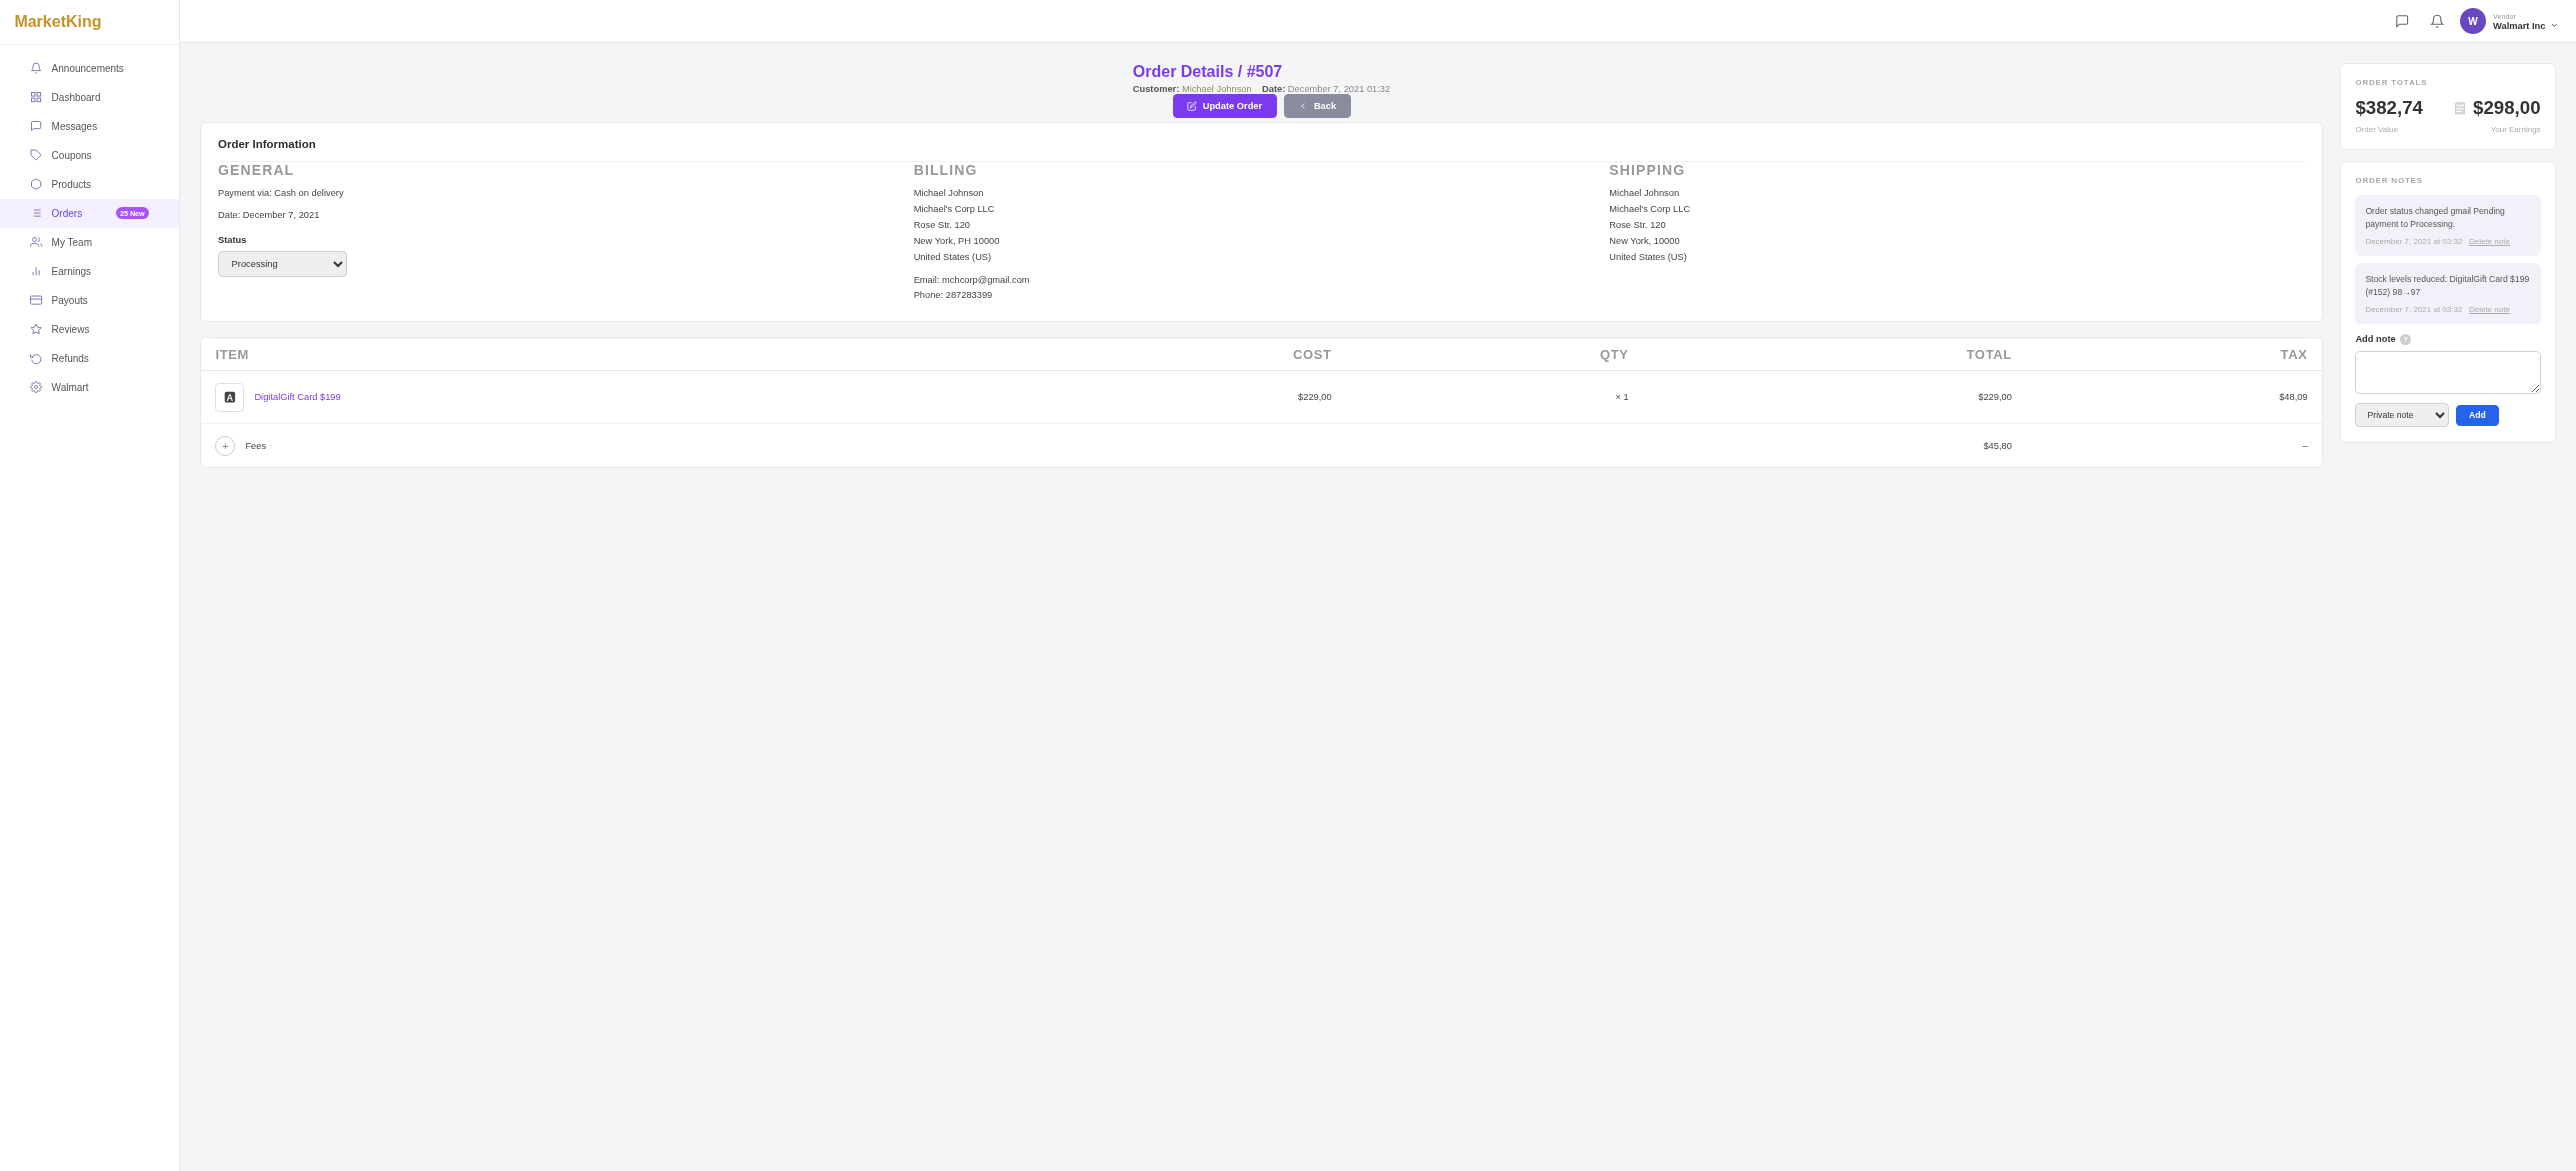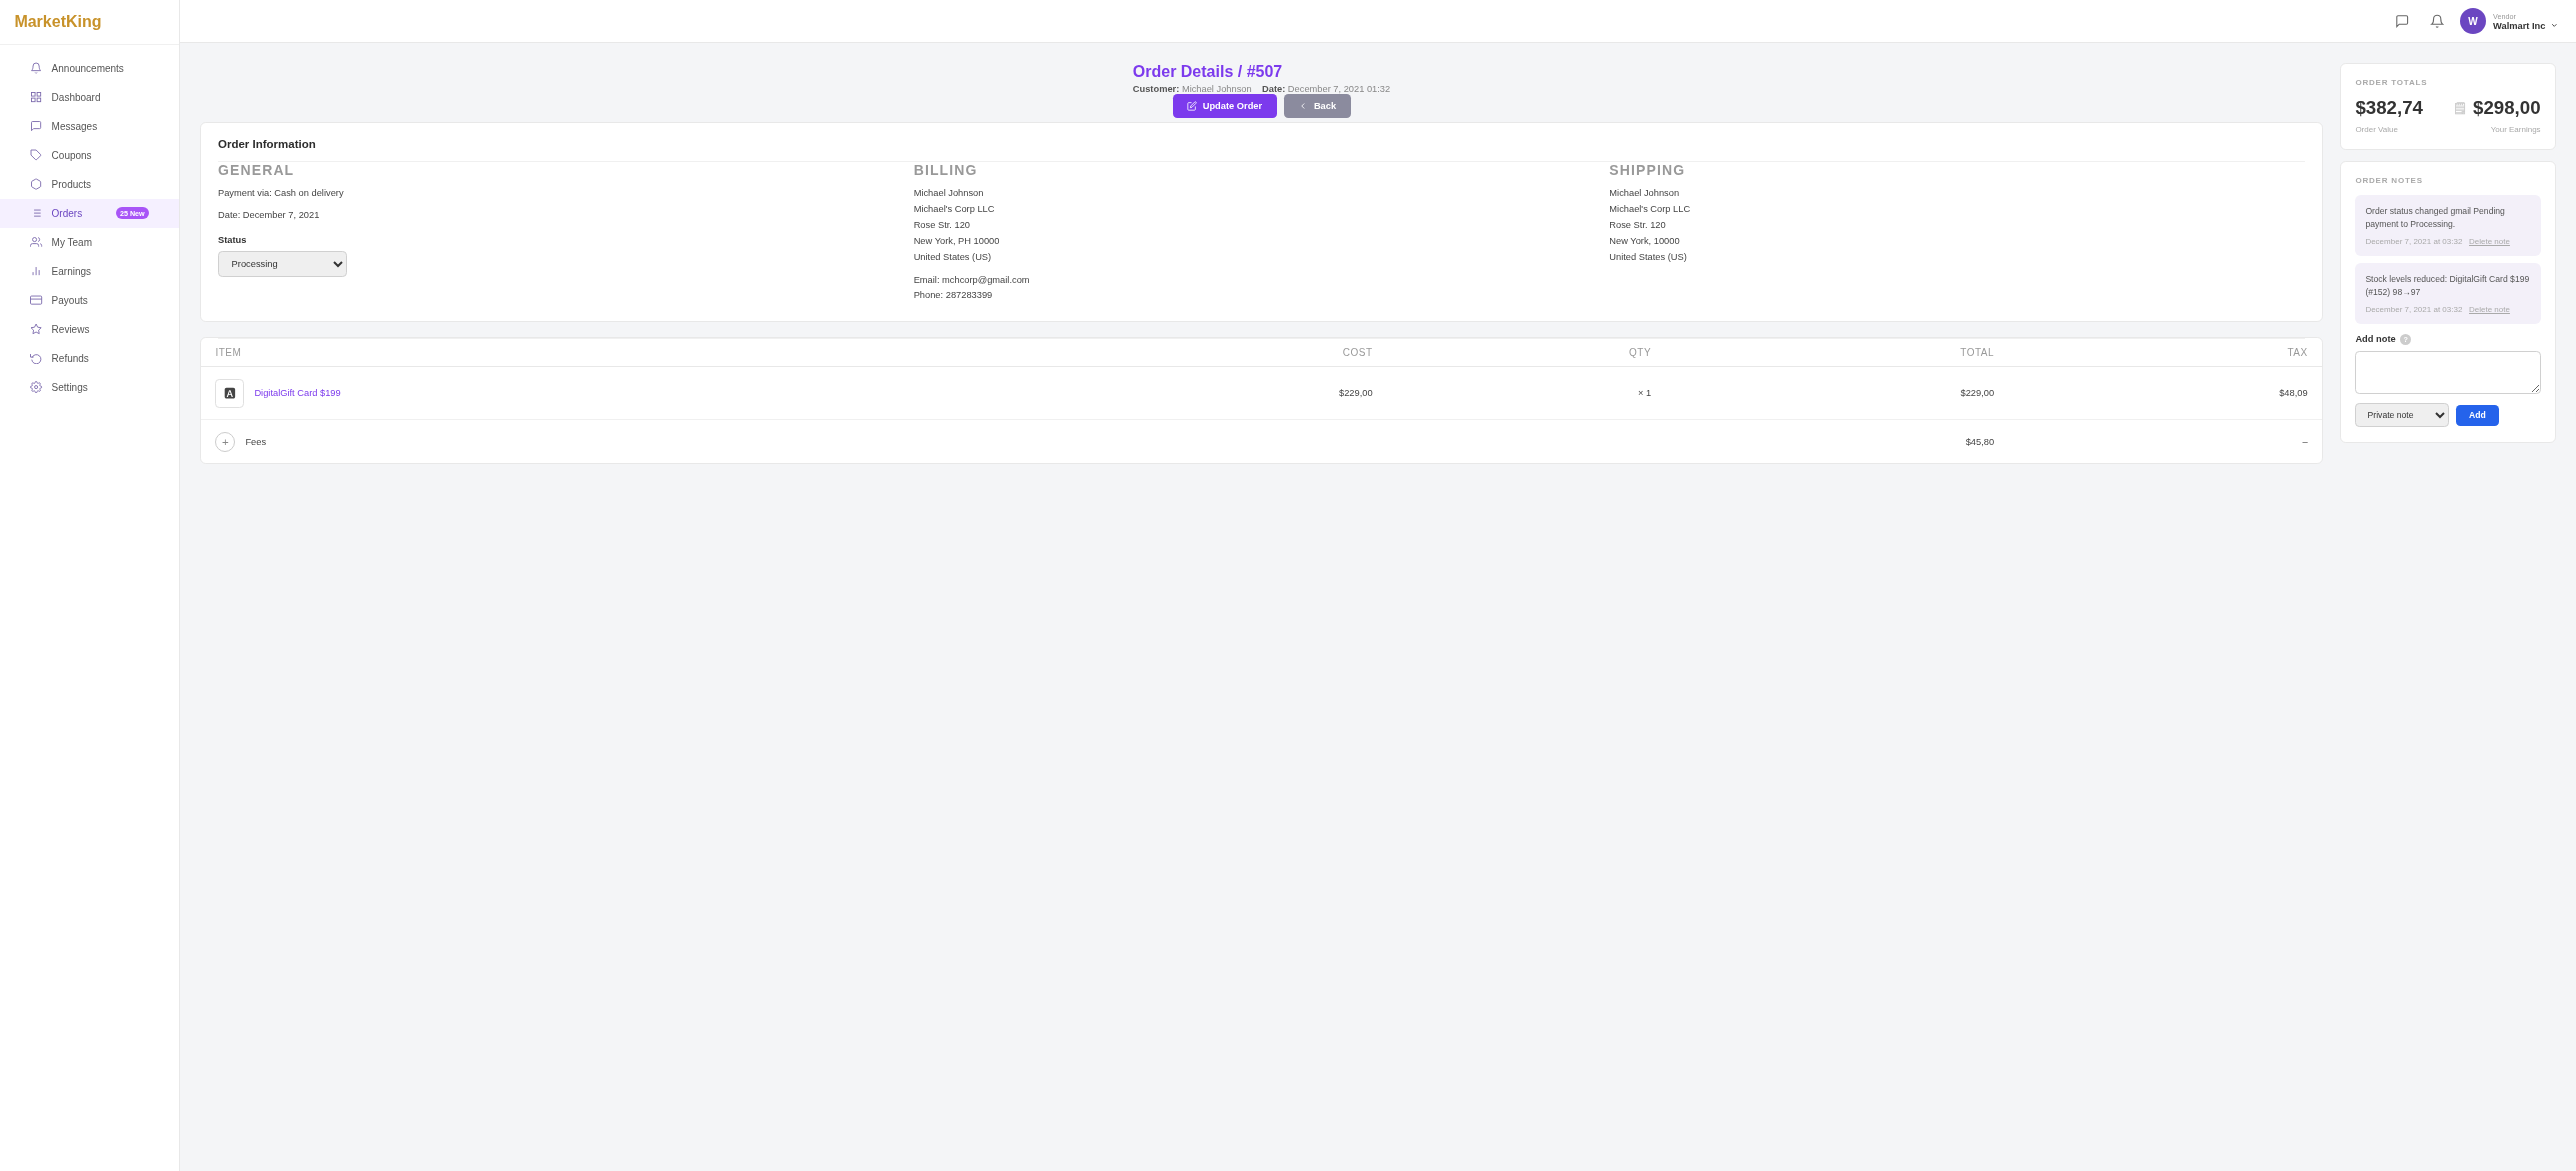--- a/index.html
+++ b/index.html
@@ -55,21 +55,21 @@
     .order-info-grid { display: grid; grid-template-columns: 1fr 1fr 1fr; gap: 0; padding: 0 17px 17px; }
     .order-col-header { font-size: 14px; font-weight: 700; color: #999; letter-spacing: 0.08em; text-transform: uppercase; margin-bottom: 8.6px; }
     .order-col p { color: #444; font-size: 9.3px; line-height: 1.7; }
     .order-col { padding-right: 14.4px; }
     .status-label { font-size: 9.3px; font-weight: 600; color: #333; margin-bottom: 5.8px; }
     .status-select { width: 129px; padding: 5.8px 8.6px; border: 0.7px solid #d0d0d0; border-radius: 4.3px; font-size: 9.3px; color: #333; cursor: pointer; appearance: auto; }
 
     
     .items-table { width: 100%; border-collapse: collapse; }
     .items-table thead tr { border-bottom: 0.7px solid #e8e8e8; }
-    .items-table th { padding: 8.6px 14.4px; text-align: left; font-size: 10px; font-weight: 400; color: #999; text-transform: uppercase; letter-spacing: 0.05em; }
+    .items-table th { padding: 8.6px 14.4px; text-align: left; font-size: 13px; font-weight: 700; color: #999; text-transform: uppercase; letter-spacing: 0.05em; }
     .items-table th.right { text-align: right; }
     .items-table td { padding: 11.5px 14.4px; font-size: 9.3px; color: #444; vertical-align: middle; }
     .items-table td.right { text-align: right; }
     .item-product { display: flex; align-items: center; gap: 10px; }
     .item-thumb { width: 29px; height: 29px; border: 0.7px solid #e0e0e0; border-radius: 4.3px; display: flex; align-items: center; justify-content: center; font-size: 13px; flex-shrink: 0; background: #fff; }
     .item-name { color: #7c3aed; font-weight: 500; font-size: 9.3px; }
     .qty-cell { color: #666; font-size: 9.3px; }
     .fees-row td { border-top: 0.7px solid #f0f0f0; }
     .fees-plus { width: 20px; height: 20px; border: 0.7px solid #ccc; border-radius: 50%; display: flex; align-items: center; justify-content: center; color: #888; font-size: 11.5px; cursor: pointer; }
 
@@ -229,21 +229,21 @@
       <span class="nav-item-label">Refunds</span>
 
     </div>
         <div class="nav-item">
       <span class="nav-icon">
             <svg width="12.2" height="12.2" viewBox="0 0 24 24" fill="none" stroke="currentColor" stroke-width="1.8">
               <circle cx="12" cy="12" r="3"></circle>
               <path d="M19.4 15a1.65 1.65 0 0 0 .33 1.82l.06.06a2 2 0 0 1-2.83 2.83l-.06-.06a1.65 1.65 0 0 0-1.82-.33 1.65 1.65 0 0 0-1 1.51V21a2 2 0 0 1-4 0v-.09A1.65 1.65 0 0 0 9 19.4a1.65 1.65 0 0 0-1.82.33l-.06.06a2 2 0 0 1-2.83-2.83l.06-.06A1.65 1.65 0 0 0 4.68 15a1.65 1.65 0 0 0-1.51-1H3a2 2 0 0 1 0-4h.09A1.65 1.65 0 0 0 4.6 9a1.65 1.65 0 0 0-.33-1.82l-.06-.06a2 2 0 0 1 2.83-2.83l.06.06A1.65 1.65 0 0 0 9 4.68a1.65 1.65 0 0 0 1-1.51V3a2 2 0 0 1 4 0v.09a1.65 1.65 0 0 0 1 1.51 1.65 1.65 0 0 0 1.82-.33l.06-.06a2 2 0 0 1 2.83 2.83l-.06.06A1.65 1.65 0 0 0 19.4 9a1.65 1.65 0 0 0 1.51 1H21a2 2 0 0 1 0 4h-.09a1.65 1.65 0 0 0-1.51 1z"></path>
             </svg>
           </span>
-      <span class="nav-item-label">Settings</span>
+      <span class="nav-item-label">Walmart</span>
 
     </div>
       </nav>
   </aside>
 
   <div class="main-area">
 
     <header class="topbar">
       <div class="topbar-left"></div>
       <div class="topbar-right">

